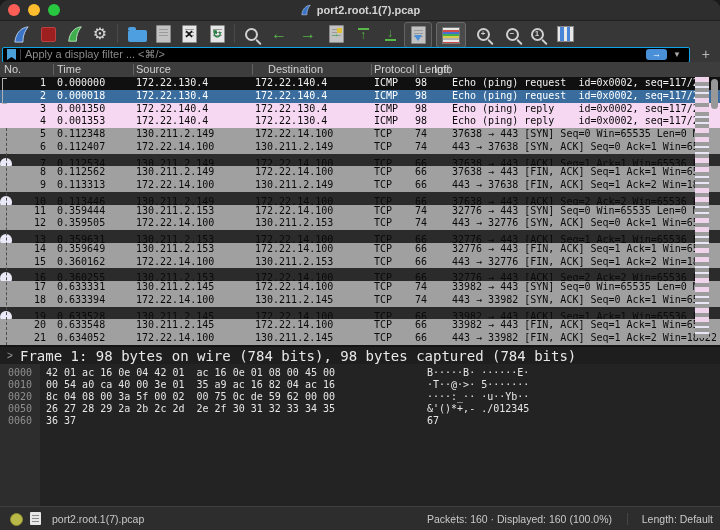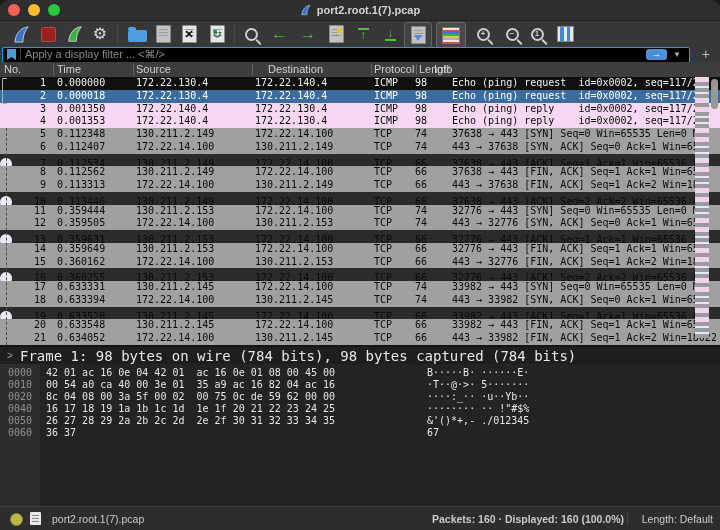--- a/index.html
+++ b/index.html
@@ -122,21 +122,21 @@
   .statusbar{position:absolute;left:0;top:506px;width:720px;height:24px;background:#2d2d2d;
              border-top:1px solid #3e3e3e;font-size:10.5px;color:#c9c9c9;}
   .expert-dot{position:absolute;left:10px;top:6px;width:11px;height:11px;border-radius:50%;
               background:#b9b94a;border:1px solid #8f8f2f;}
   .comment-ic{position:absolute;left:30px;top:5px;width:11px;height:13px;background:#e8e8e8;
               border-radius:1px;}
   .comment-ic::before{content:"";position:absolute;left:2px;right:2px;top:3px;height:7px;
               background:repeating-linear-gradient(#8a8a8a 0 1px,transparent 1px 3px);}
   .sb-file{position:absolute;left:52px;top:0;height:24px;line-height:24px;}
   .sb-sep{position:absolute;top:6px;width:1px;height:12px;background:#454545;}
-  .sb-packets{position:absolute;right:96px;top:0;height:24px;line-height:24px;white-space:pre;font-weight:bold;}
+  .sb-packets{position:absolute;right:108px;top:0;height:24px;line-height:24px;white-space:pre;}
   .sb-profile{position:absolute;right:7px;top:0;height:24px;line-height:24px;}
 </style>
 </head>
 <body>
 
 <div class="app">
 
   <div class="titlebar">
     <div class="light l-close"></div>
     <div class="light l-min"></div>
@@ -468,21 +468,20 @@
     <span class="chev">&gt;</span>
     <span class="frameline">Frame 1: 98 bytes on wire (784 bits), 98 bytes captured (784 bits)</span>
   </div>
 
   <div class="bytes">
     <div class="bytes-gutter"></div>
     <div class="hexlines" id="hex-lines">
         <div class="hexline"><span class="off">0000</span><span class="hx">42 01 ac 16 0e 04 42 01  ac 16 0e 01 08 00 45 00</span><span class="as">B·····B· ······E·</span></div>
         <div class="hexline"><span class="off">0010</span><span class="hx">00 54 a0 ca 40 00 3e 01  35 a9 ac 16 82 04 ac 16</span><span class="as">·T··@·&gt;· 5·······</span></div>
         <div class="hexline"><span class="off">0020</span><span class="hx">8c 04 08 00 3a 5f 00 02  00 75 0c de 59 62 00 00</span><span class="as">····:_·· ·u··Yb··</span></div>
-        <div class="hexline"><span class="off">0040</span><span class="hx">16 17 18 19 1a 1b 1c 1d  1e 1f 20 21 22 23 24 25</span><span class="as">········ ·· !"#$%</span></div>
         <div class="hexline"><span class="off">0050</span><span class="hx">26 27 28 29 2a 2b 2c 2d  2e 2f 30 31 32 33 34 35</span><span class="as">&amp;'()*+,- ./012345</span></div>
         <div class="hexline"><span class="off">0060</span><span class="hx">36 37</span><span class="as">67</span></div>
       </div>
   </div>
 
   <div class="statusbar">
     <span class="expert-dot"></span>
     <span class="comment-ic"></span>
     <span class="sb-file">port2.root.1(7).pcap</span>
     <span class="sb-sep" style="right:266px;"></span>

